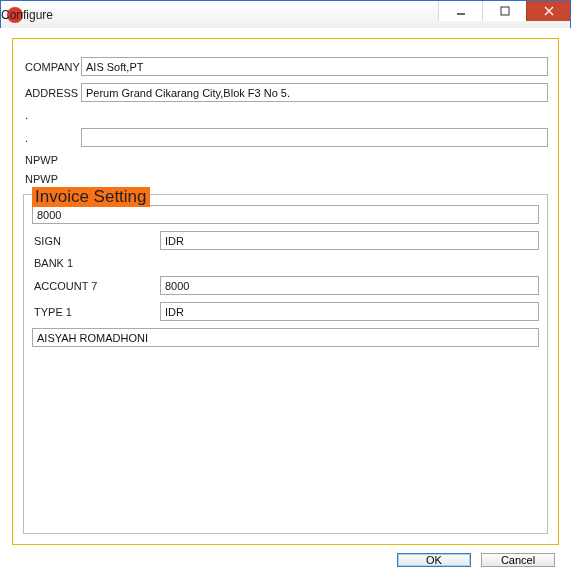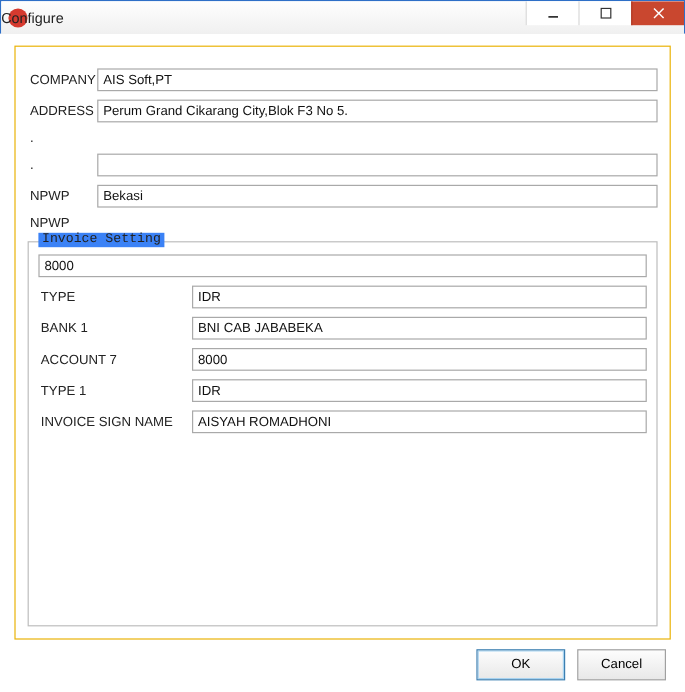--- a/index.html
+++ b/index.html
@@ -103,38 +103,37 @@
     border: 1px solid #bdbdbd;
     padding: 10px 8px 8px 8px;
     margin-top: 2px;
     flex: 1;
     position: relative;
   }
   .group .legend {
     position: absolute;
     top: -8px;
     left: 8px;
-    background: #3b82f6;
+    background: #f97316;
     padding: 0 3px;
-    font-size: 11px;
+    font-size: 17px;
     color: #222;
-    font-family: Liberation Mono, monospace;
   }
   .group .form-row .lbl {
     width: 128px;
   }
   .button-row {
     display: flex;
     justify-content: flex-end;
     gap: 10px;
     padding: 8px 4px 2px 4px;
   }
   .btn {
     min-width: 74px;
-    height: 26px;
+    height: 14px;
     border: 1px solid #a0a0a0;
     background: linear-gradient(#fdfdfd,#e8e8e8);
     font-family: inherit;
     font-size: 11px;
     cursor: default;
     padding: 0 12px;
   }
   .btn.default {
     border: 1px solid #3c7fb1;
     box-shadow: inset 0 0 0 1px #a8d3f0;
@@ -179,50 +178,47 @@
     </div>
     <div class="form-row">
       <div class="lbl">.</div>
     </div>
     <div class="form-row">
       <div class="lbl">.</div>
       <input type="text" value="" style="">
     </div>
     <div class="form-row">
       <div class="lbl">NPWP</div>
-      <input type="text" value="Bekasi" style="">
     </div>
     <div class="form-row">
       <div class="lbl">NPWP</div>
     </div>
 
     <div class="group">
       <div class="legend">Invoice Setting</div>
 
       <div class="form-row">
         <input type="text" value="8000" style="">
       </div>
       <div class="form-row">
-        <div class="lbl">TYPE</div>
+        <div class="lbl">SIGN</div>
         <input type="text" value="IDR" style="">
       </div>
       <div class="form-row">
         <div class="lbl">BANK 1</div>
-        <input type="text" value="BNI CAB JABABEKA" style="">
       </div>
       <div class="form-row">
         <div class="lbl">ACCOUNT 7</div>
         <input type="text" value="8000" style="">
       </div>
       <div class="form-row">
         <div class="lbl">TYPE 1</div>
         <input type="text" value="IDR" style="">
       </div>
       <div class="form-row">
-        <div class="lbl">INVOICE SIGN NAME</div>
         <input type="text" value="AISYAH ROMADHONI" style="">
       </div>
     </div>
   </div>
 
   <div class="button-row">
     <button class="btn default">OK</button>
     <button class="btn">Cancel</button>
   </div>
 </div>

